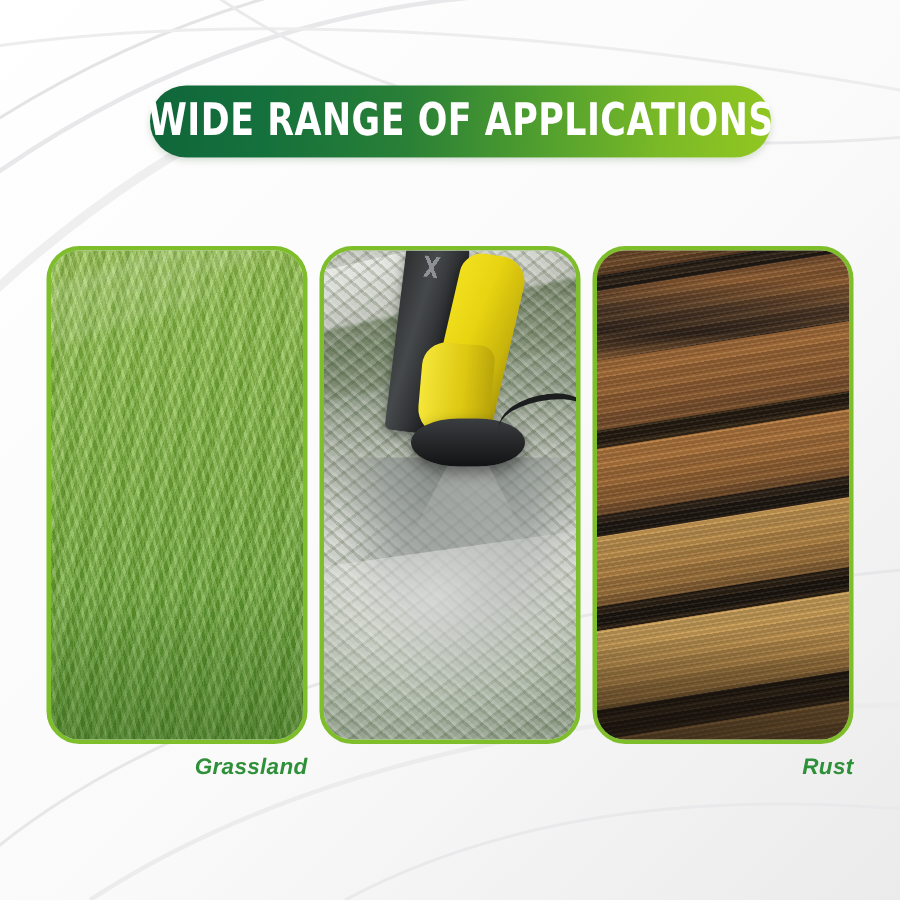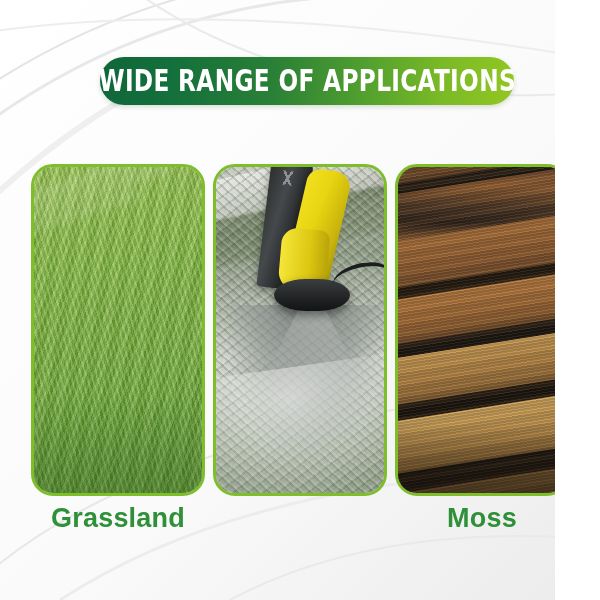--- a/index.html
+++ b/index.html
@@ -9,21 +9,21 @@
   body {
     width: 600px;
     height: 600px;
     overflow: hidden;
     font-family: "Liberation Sans", sans-serif;
     background: #ffffff;
   }
 
   .poster {
     position: relative;
-    width: 555px;
+    width: 600px;
     height: 600px;
     overflow: hidden;
     background:
       linear-gradient(160deg, #ffffff 0%, #fdfdfd 35%, #f4f4f5 70%, #ececed 100%);
   }
 
   
   .bg-arcs {
     position: absolute;
     inset: 0;
@@ -274,28 +274,29 @@
   .labels {
     position: absolute;
     left: 31px;
     top: 504px;
     width: 538px;
     display: flex;
     justify-content: space-between;
   }
   .label {
     width: 174px;
-    text-align: center;
+    text-align: right;
     color: #2e9038;
     font-family: "Liberation Sans", sans-serif;
     font-weight: 700;
-    font-size: 27px;
+    font-size: 15px;
     letter-spacing: 0.2px;
     line-height: 1.1;
     white-space: nowrap;
+    font-style: italic;
   }
 </style>
 </head>
 <body>
 
 <div class="poster">
 
   <svg class="bg-arcs" width="600" height="600" viewBox="0 0 600 600" aria-hidden="true">
     <defs>
       <linearGradient id="bgTone" x1="0" y1="0" x2="1" y2="1">
@@ -368,16 +369,16 @@
         </div>
         <div class="rust-grain"></div>
         <div class="rust-shadow-bottom"></div>
       </div>
     </div>
 
   </div>
 
   <div class="labels">
     <div class="label">Grassland</div>
-    <div class="label">Moss</div>
+    <div class="label">Rust</div>
   </div>
 
 </div>
 
 </body></html>

